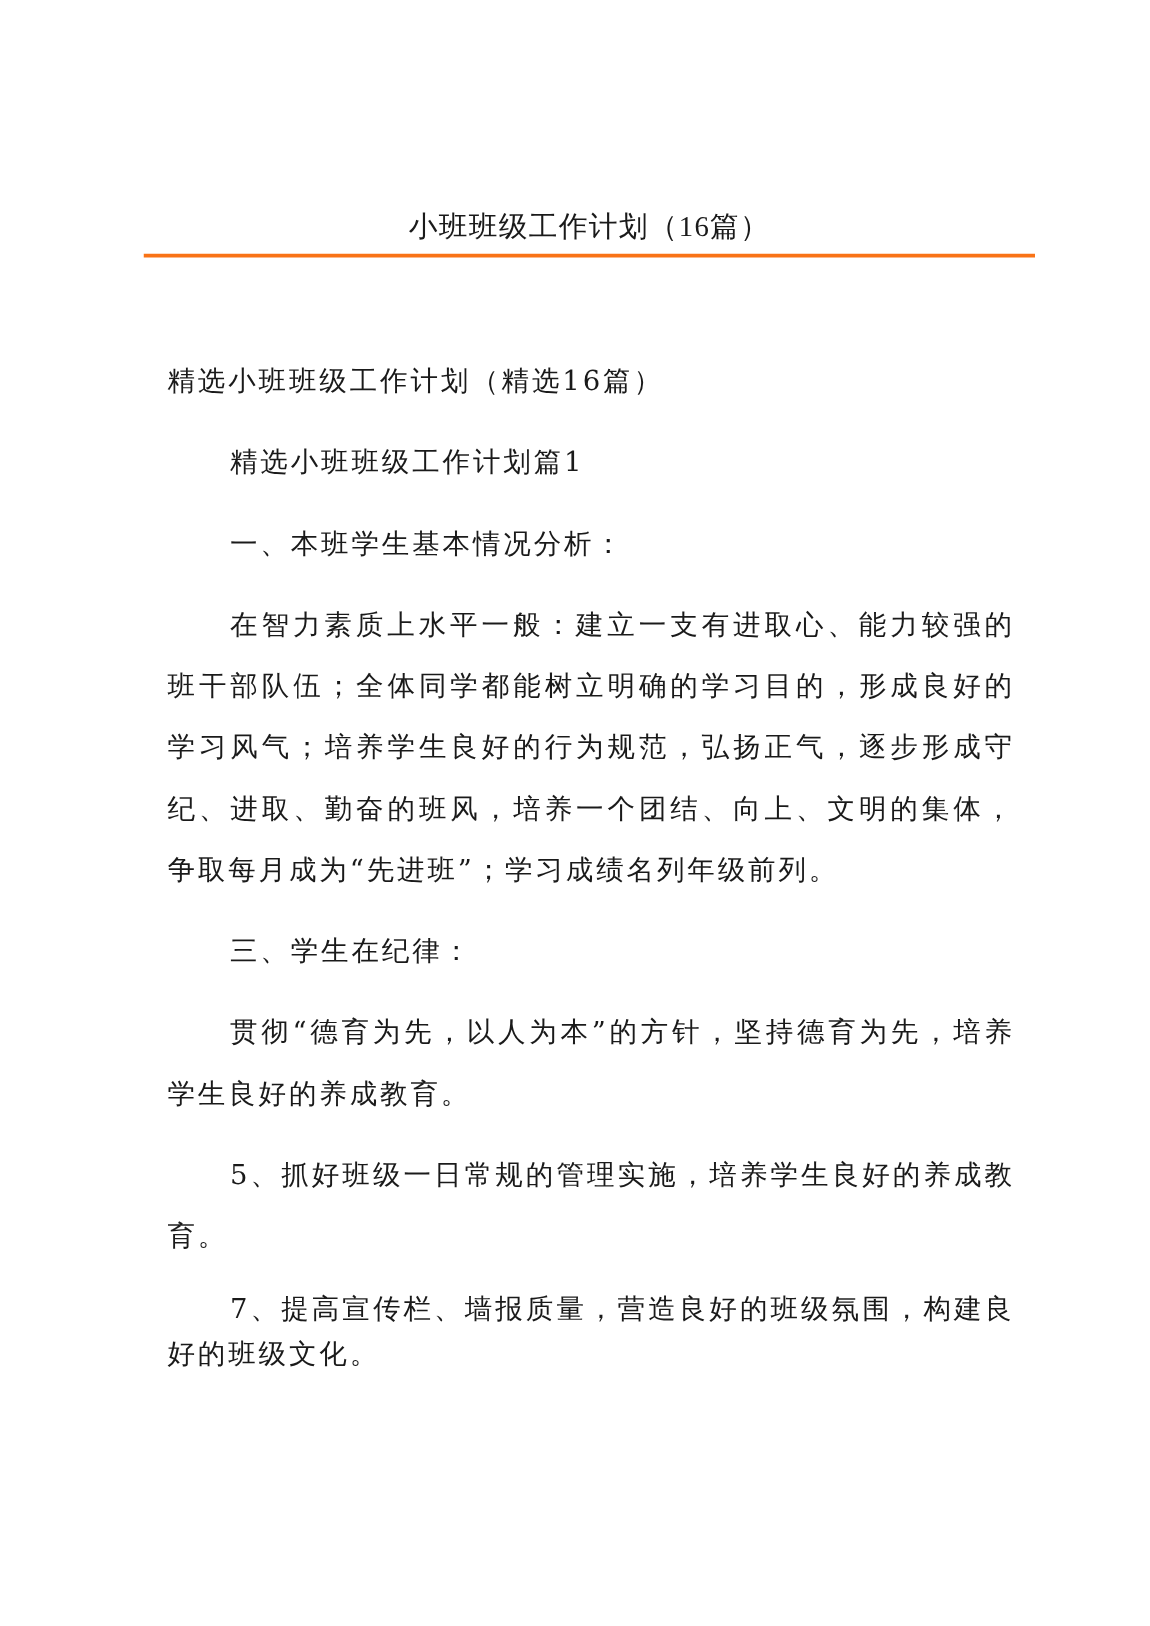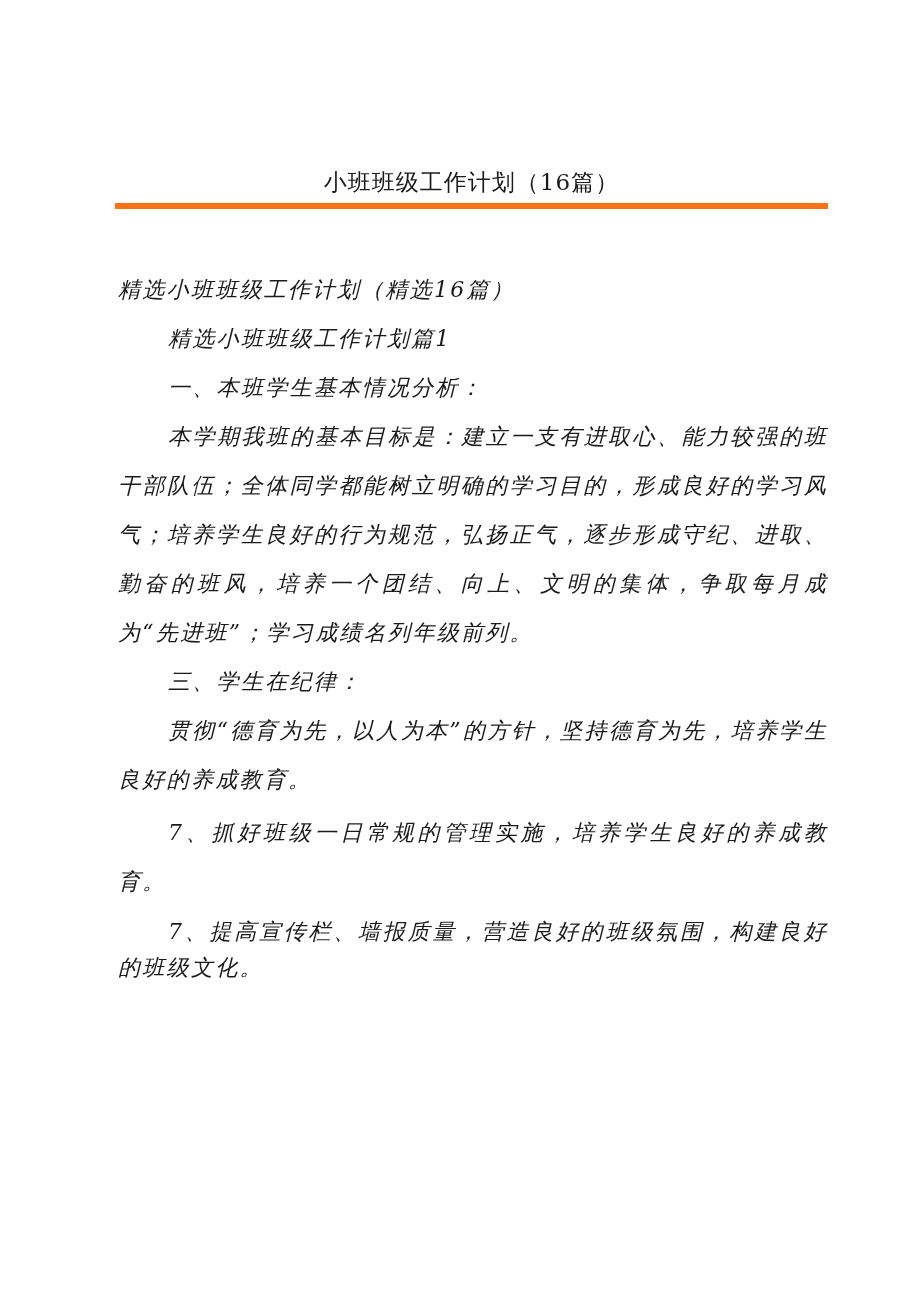--- a/index.html
+++ b/index.html
@@ -21,64 +21,64 @@
     width: 920px;
     height: 1301px;
     background: #fff;
   }
   .title-wrap {
     position: absolute;
     left: 115px;
     top: 166px;
     width: 713px;
     height: 37px;
-    border-bottom: 6px solid #f97316;
+    border-bottom: 3px solid #f97316;
+    font-family: Liberation Serif, serif;
   }
   .title {
     text-align: center;
     font-size: 23px;
     line-height: 32px;
     letter-spacing: 1px;
     margin: 0;
     font-weight: normal;
   }
   .body-text {
     position: absolute;
     left: 118px;
     width: 710px;
     font-size: 22px;
     letter-spacing: 2.3px;
     line-height: 49px;
     margin: 0;
   }
   .indent { text-indent: 50px; }
   .p {
-    margin: 0;
+    margin: 16px;
     text-align: justify;
     text-align-last: left;
-    font-style: italic;
   }
   .tight { line-height: 36px; }
 </style>
 </head>
 <body>
 
 <div class="page">
 
   <div class="title-wrap">
     <h1 class="title">小班班级工作计划（16篇）</h1>
   </div>
 
   <div class="body-text" style="top:265px;">
     <p class="p">精选小班班级工作计划（精选16篇）</p>
     <p class="p indent">精选小班班级工作计划篇1</p>
 
     <p class="p indent">一、本班学生基本情况分析：</p>
 
-    <p class="p indent">本学期我班的基本目标是：建立一支有进取心、能力较强的班干部队伍；全体同学都能树立明确的学习目的，形成良好的学习风气；培养学生良好的行为规范，弘扬正气，逐步形成守纪、进取、勤奋的班风，培养一个团结、向上、文明的集体，争取每月成为“先进班”；学习成绩名列年级前列。</p>
+    <p class="p indent">在智力素质上水平一般：建立一支有进取心、能力较强的班干部队伍；全体同学都能树立明确的学习目的，形成良好的学习风气；培养学生良好的行为规范，弘扬正气，逐步形成守纪、进取、勤奋的班风，培养一个团结、向上、文明的集体，争取每月成为“先进班”；学习成绩名列年级前列。</p>
 
     <p class="p indent">三、学生在纪律：</p>
     <p class="p indent">贯彻“德育为先，以人为本”的方针，坚持德育为先，培养学生良好的养成教育。</p>
-    <p class="p indent" style="margin-top:4px;">7、抓好班级一日常规的管理实施，培养学生良好的养成教育。</p>
+    <p class="p indent" style="margin-top:4px;">5、抓好班级一日常规的管理实施，培养学生良好的养成教育。</p>
     <p class="p indent tight" style="margin-top:8px;">7、提高宣传栏、墙报质量，营造良好的班级氛围，构建良好的班级文化。</p>
   </div>
 
 </div>
 
 </body></html>

